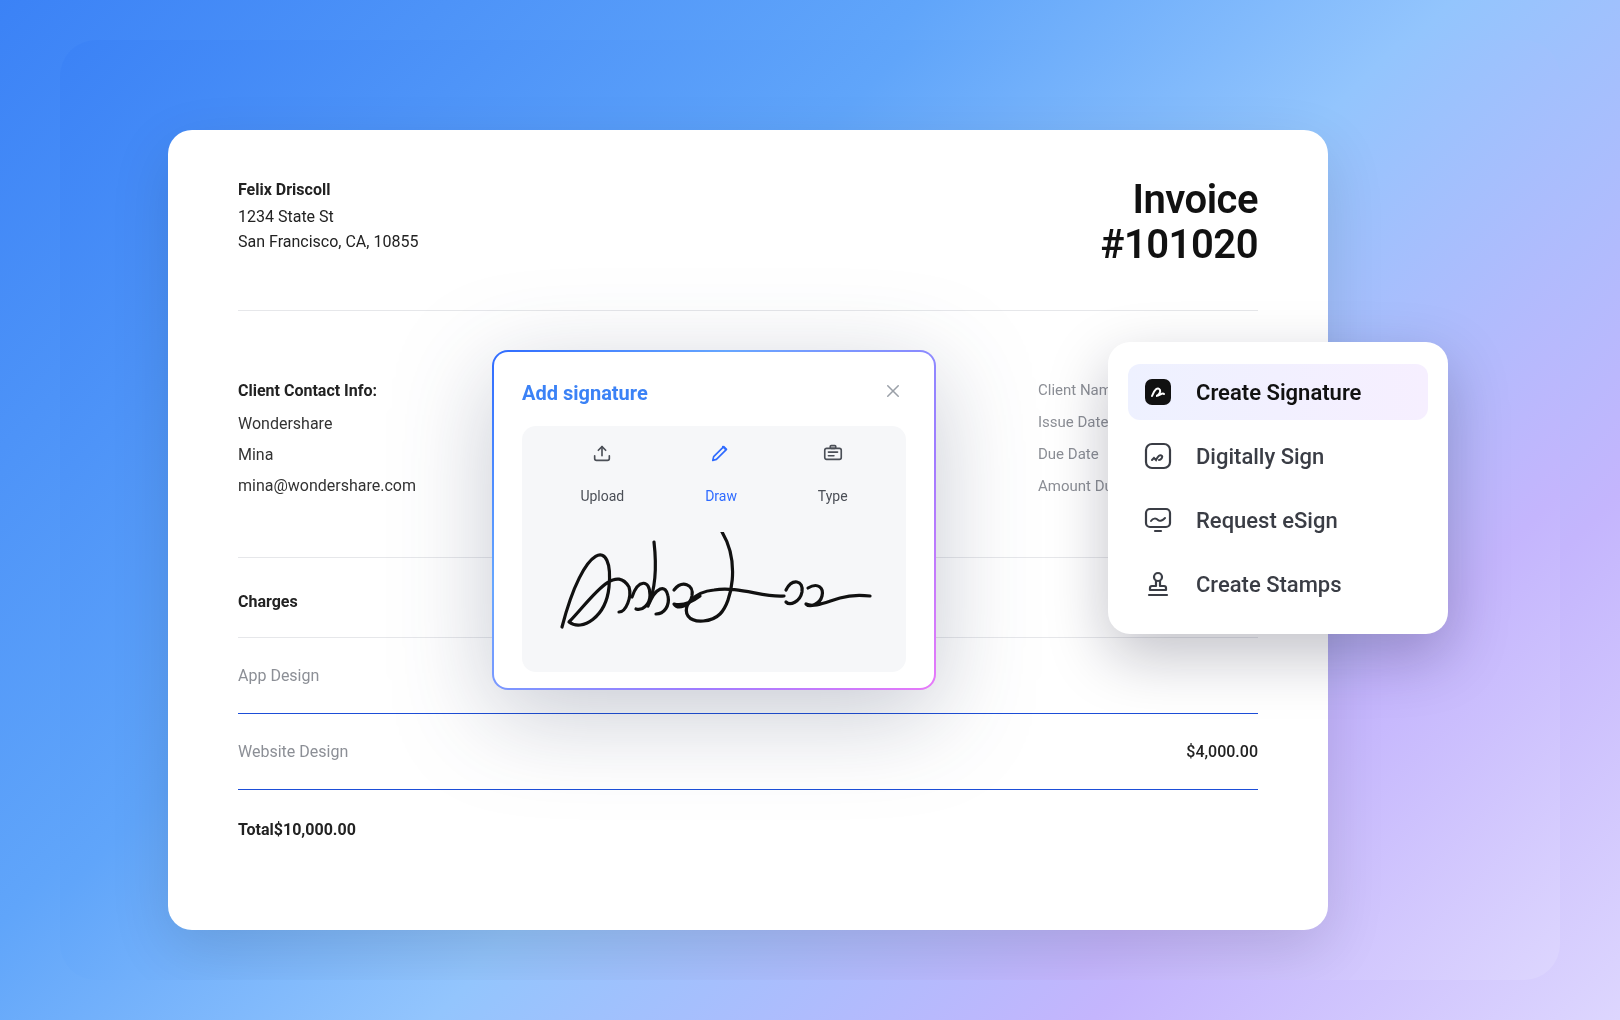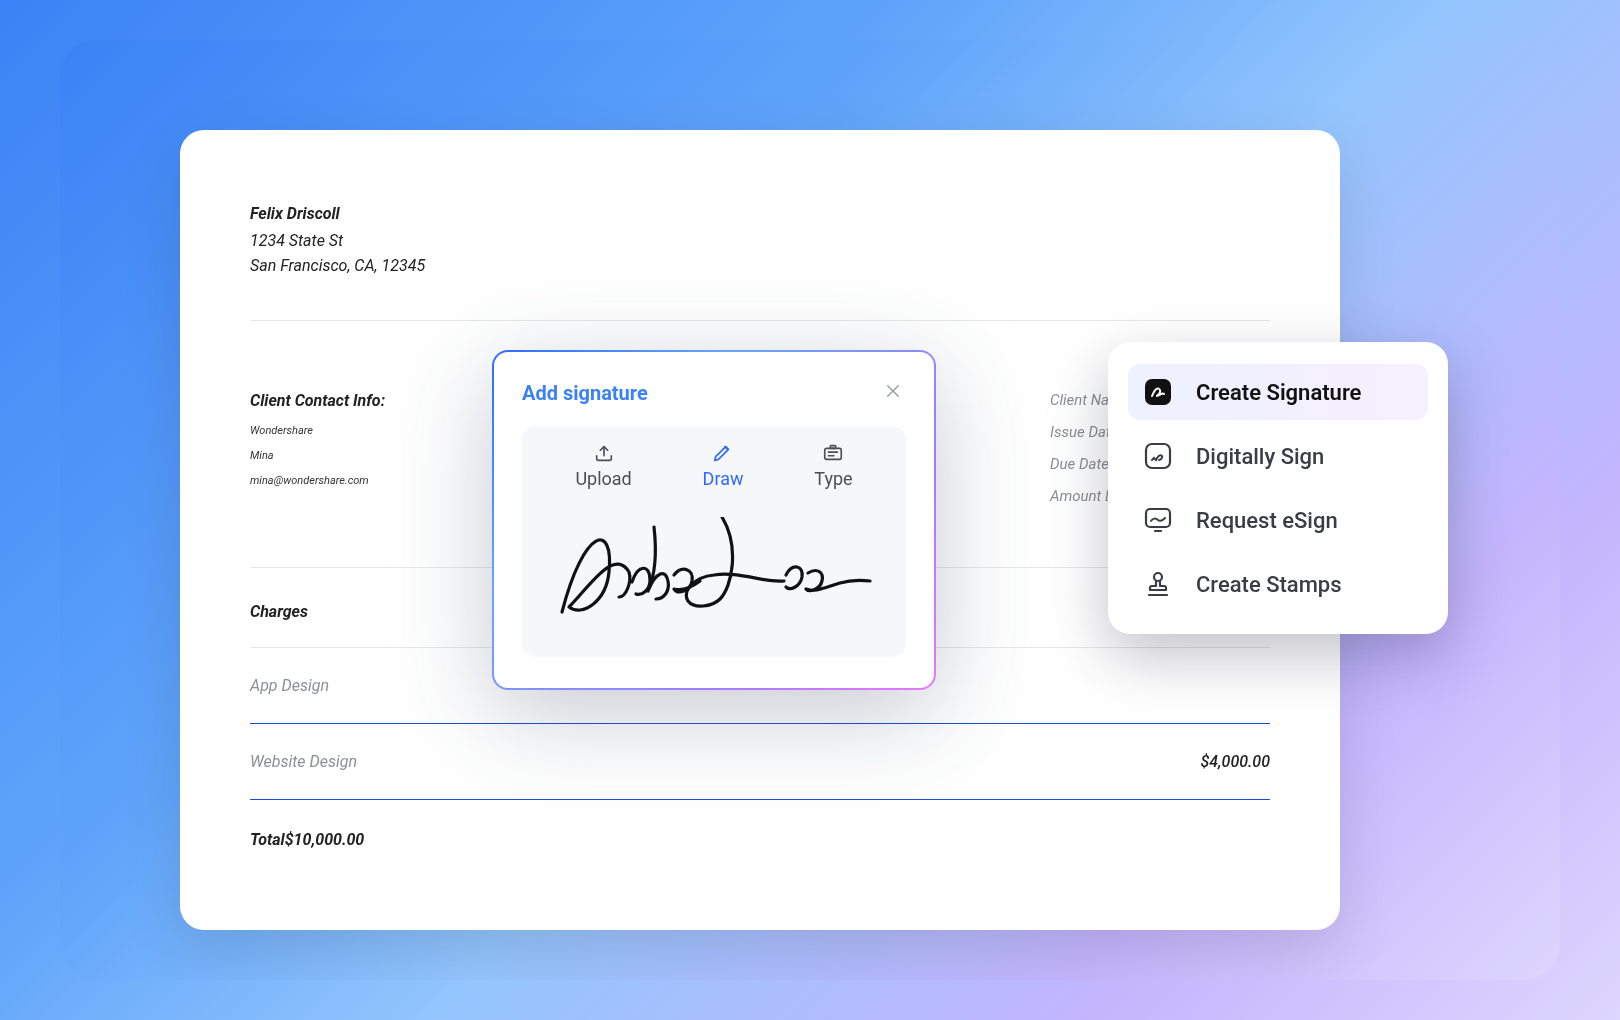--- a/index.html
+++ b/index.html
@@ -11,36 +11,35 @@
   display: flex; align-items: flex-start; justify-content: center;
 }
 .stage {
   position: relative; width: 1500px; height: 940px;
   border-radius: 36px;
   background: linear-gradient(135deg, #3b82f6 0%, #60a5fa 35%, #93c5fd 55%, #c4b5fd 80%, #ddd6fe 100%);
   overflow: hidden;
 }
 
 .invoice {
-  position: absolute; left: 120px; top: 90px; width: 1160px; height: 800px;
+  position: absolute; left: 108px; top: 90px; width: 1160px; height: 800px;
   background: #fff; border-radius: 24px;
   box-shadow: 0 20px 60px rgba(0,0,0,.12);
-  padding: 72px 70px 50px;
-  font-style: italic;
+  padding: 48px 70px 50px;
 }
 .inv-header { display: flex; justify-content: space-between; }
 .from { font-size: 16px; color: #222; line-height: 1.55; }
 .from .name { font-weight: 700; margin-bottom: 2px; }
 .inv-title { text-align: right; font-weight: 600; color: #111; font-size: 40px; line-height: 1.12; letter-spacing: -0.5px; }
 .inv-title .line2 { display: block; }
 .hr { height: 1px; background: #e6e7ea; margin: 42px 0 0; }
 .meta { margin-top: 70px; display: flex; justify-content: space-between; gap: 56px; }
 .meta-left { }
 .meta-left .head { font-weight: 700; color: #222; margin-bottom: 14px; }
-.meta-left .line { color: #333; font-size: 11px; margin-bottom: 12px; }
+.meta-left .line { color: #333; font-size: 16px; margin-bottom: 12px; }
 .meta-right { min-width: 220px; }
 .meta-right .label { color: #8c8f96; font-size: 15px; margin-bottom: 14px; }
 .hr2 { height: 1px; background: #e6e7ea; margin-top: 48px; }
 .charges-head { margin-top: 34px; font-weight: 700; color: #222; }
 .row { display: flex; justify-content: space-between; padding: 28px 0; border-bottom: 1px solid #1d4ed8; color: #8c8f96; font-size: 16px; }
 .row .amt { color: #222; font-weight: 500; }
 .total-row { display: flex; padding: 30px 0 0; color: #222; font-weight: 700; }
 
 
 .modal {
@@ -48,21 +47,21 @@
   border-radius: 16px; padding: 2px;
   background: linear-gradient(135deg, #2f6bff 0%, #66a6ff 30%, #a07bff 70%, #e879f9 100%);
   filter: drop-shadow(0 24px 48px rgba(33,42,80,.25));
 }
 .modal-inner { background: #fff; width: 100%; height: 100%; border-radius: 14px; padding: 26px 28px 24px; }
 .modal-head { display: flex; justify-content: space-between; align-items: center; }
 .modal-title { font-size: 20px; font-weight: 700; color: #3b82f6; }
 .close-x { color: #9aa0a8; cursor: pointer; padding: 4px; }
 .tabs { background: #f6f7f9; border-radius: 14px; margin-top: 18px; padding: 16px 18px 20px; }
 .tab-row { display: flex; justify-content: space-around; }
-.tab { display: flex; flex-direction: column; align-items: center; gap: 4px; color: #4b4f57; font-size: 18px; cursor: pointer; }
+.tab { display: flex; flex-direction: column; align-items: center; gap: 24px; color: #4b4f57; font-size: 14px; cursor: pointer; }
 .tab.active { color: #2f6bff; }
 .tab .ico { height: 22px; display: flex; align-items: center; }
 .canvas { margin-top: 18px; height: 130px; display: flex; align-items: center; justify-content: center; }
 .sig-svg { width: 320px; height: 110px; }
 
 
 .menu {
   position: absolute; left: 1048px; top: 302px; width: 340px;
   background: #fff; border-radius: 22px;
   box-shadow: 0 22px 60px rgba(10,10,40,.25);
@@ -76,21 +75,25 @@
 </head>
 <body>
 
 <div class="stage">
 
   <div class="invoice">
     <div class="inv-header">
       <div class="from">
         <div class="name">Felix Driscoll</div>
         <div>1234 State St</div>
-        <div>San Francisco, CA, 12345</div>
+        <div>San Francisco, CA, 10855</div>
+      </div>
+      <div class="inv-title">
+        <span>Invoice</span>
+        <span class="line2">#101020</span>
       </div>
     </div>
     <div class="hr"></div>
 
     <div class="meta">
       <div class="meta-left">
         <div class="head">Client Contact Info:</div>
         <div class="line">Wondershare</div>
         <div class="line">Mina</div>
         <div class="line">mina@wondershare.com</div>

